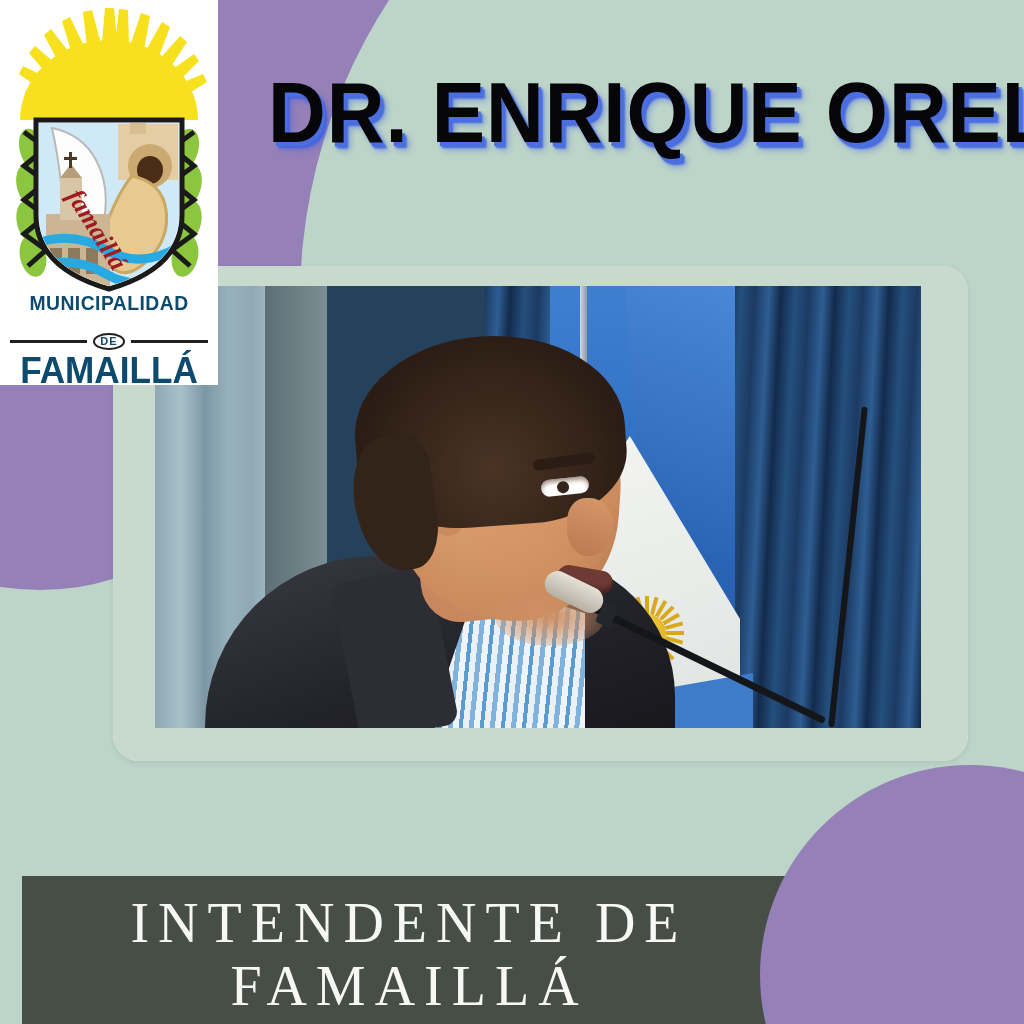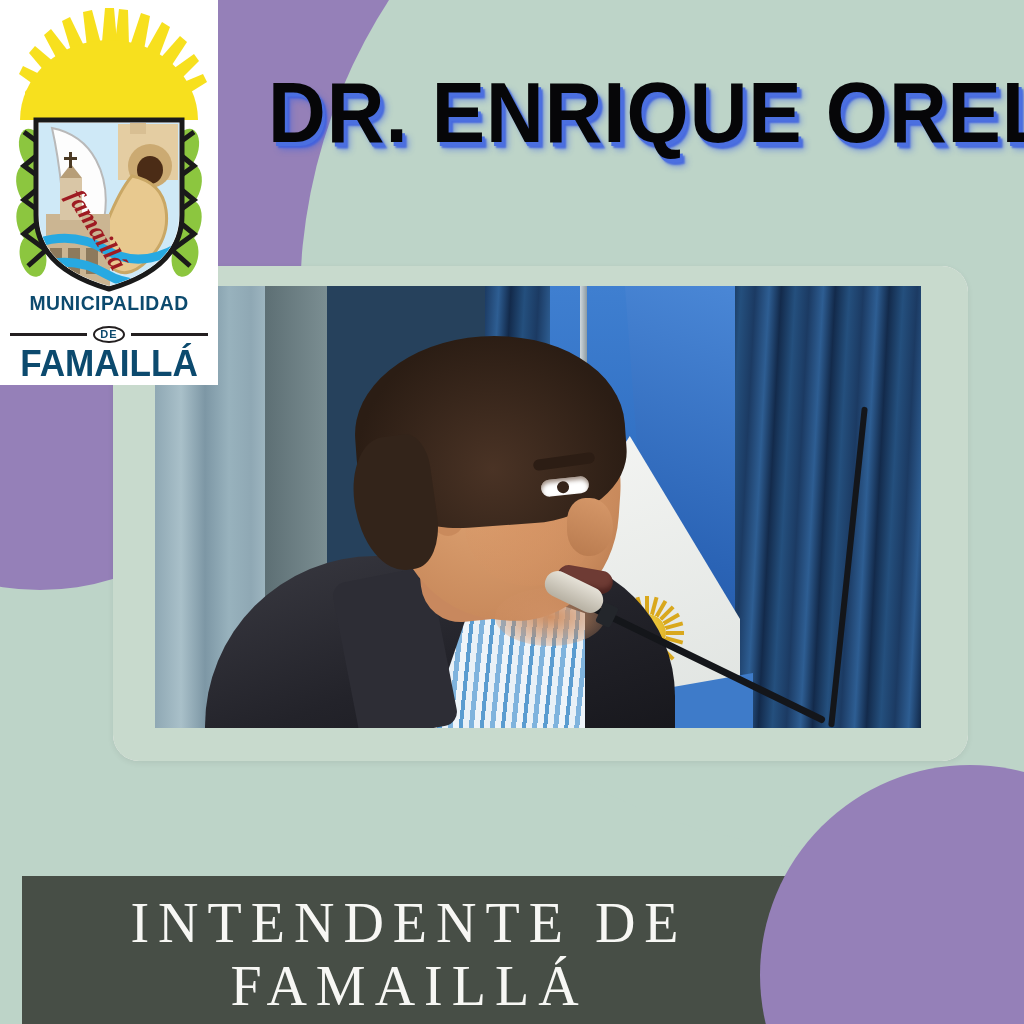--- a/index.html
+++ b/index.html
@@ -90,21 +90,21 @@
     text-align:center;
     font-family:"Liberation Sans Narrow","Liberation Sans",sans-serif;
     color:#0c4a6e;
   }
   .wm-top{
     font-size:21px;font-weight:700;letter-spacing:.5px;
     transform:scaleX(.92);line-height:1;
   }
   .wm-mid{
     display:flex;align-items:center;justify-content:center;gap:6px;
-    margin:13px 10px 2px 10px;
+    margin:20px 10px 2px 10px;
   }
   .wm-rule{flex:1;height:3px;background:#231f20;}
   .wm-de{
     font-size:11px;font-weight:700;letter-spacing:1px;
     border:2px solid #231f20;border-radius:50%;
     padding:1px 5px;line-height:1;
   }
   .wm-bot{
     font-size:37px;font-weight:700;letter-spacing:0px;
     transform:scaleX(.95);line-height:1;margin-top:1px;

